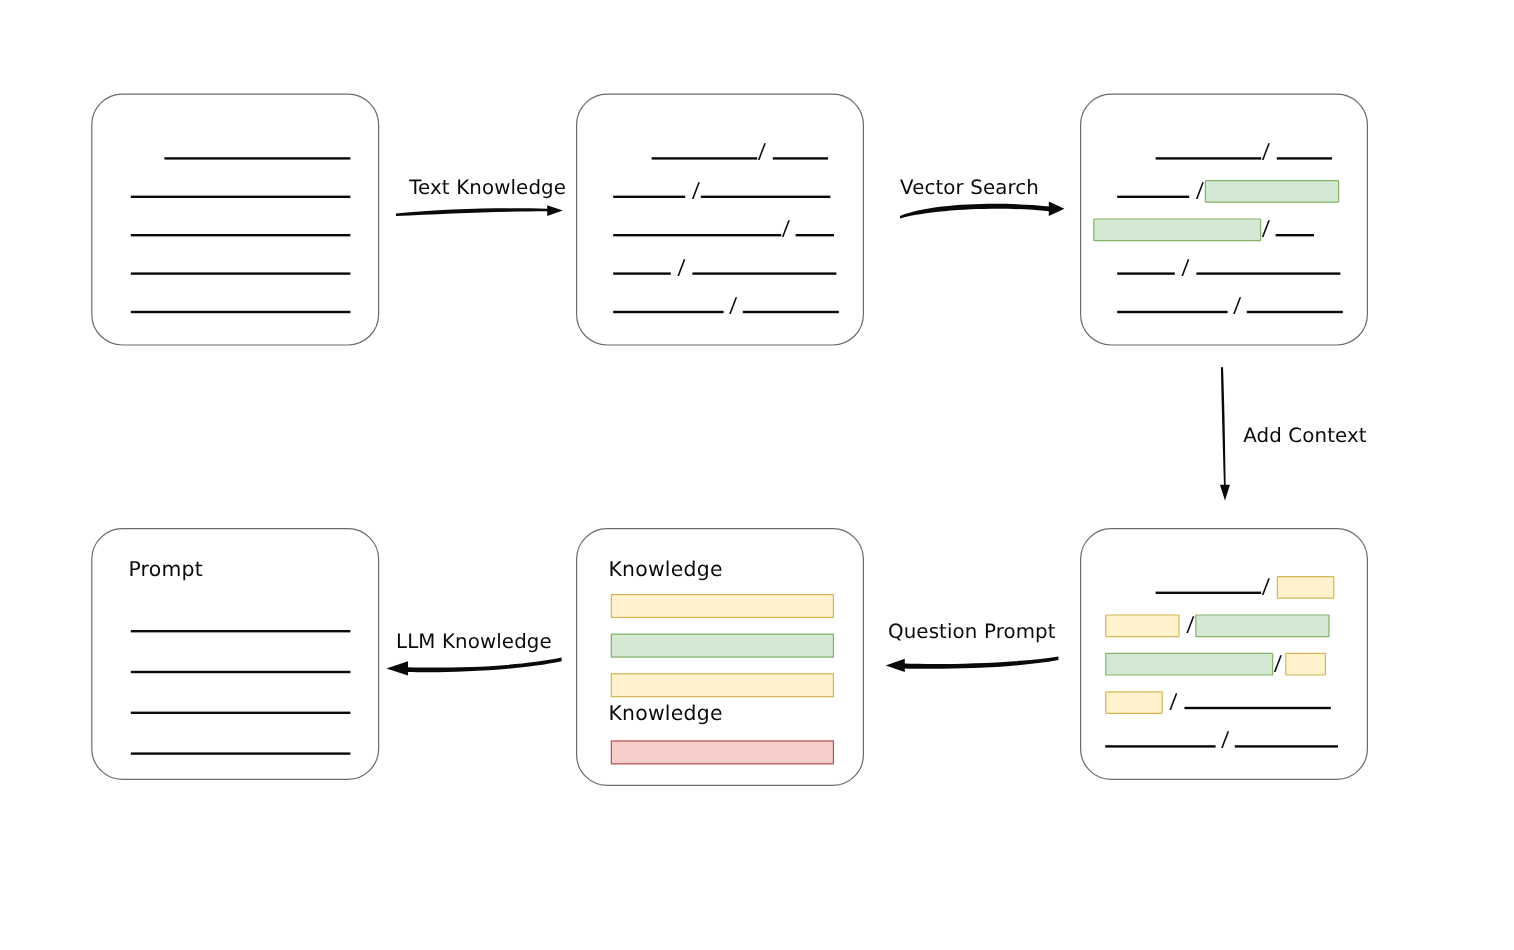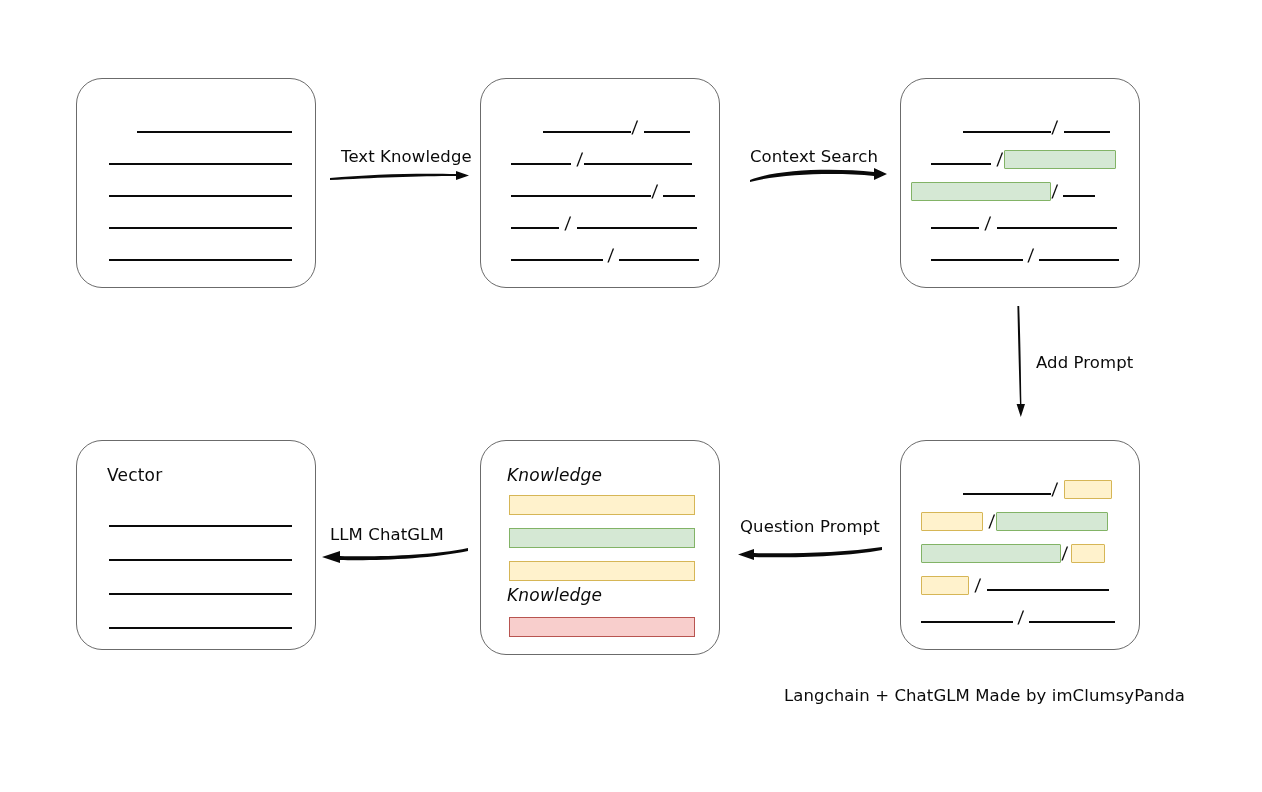--- a/index.html
+++ b/index.html
@@ -157,21 +157,21 @@
         <div class="row" style="left: 30px; top: 168px;">
           <span class="seg" style="width: 92px;"></span>
           <span class="gap" style="width: 4px;"></span>
           <span class="slash">/</span>
           <span class="gap" style="width: 4px;"></span>
           <span class="seg" style="width: 80px;"></span>
         </div>
       </div>
   </div>
 
-  <div class="arrow-label" style="left:750px;top:147px;">Context Search</div>
+  <div class="arrow-label" style="left:750px;top:147px;">Vector Search</div>
   <svg class="arrow" style="left:748px;top:166px;width:140px;height:20px;" viewBox="0 0 140 20">
     <path d="M2 14 C 30 3, 86 2, 126 6 L126 2 L139 8 L126 14 L126 10 C 88 6, 32 8, 2 16 Z"></path>
   </svg>
 
   <div class="card" style="left:900px;top:78px;width:240px;height:210px;">
     <div class="rows">
         <div class="row" style="left: 62px; top: 40px;">
           <span class="seg" style="width: 88px;"></span>
           <span class="slash">/</span>
           <span class="gap" style="width: 5px;"></span>
@@ -199,21 +199,21 @@
         <div class="row" style="left: 30px; top: 168px;">
           <span class="seg" style="width: 92px;"></span>
           <span class="gap" style="width: 4px;"></span>
           <span class="slash">/</span>
           <span class="gap" style="width: 4px;"></span>
           <span class="seg" style="width: 80px;"></span>
         </div>
       </div>
   </div>
 
-  <div class="arrow-label" style="left:1036px;top:353px;">Add Prompt</div>
+  <div class="arrow-label" style="left:1036px;top:353px;">Add Context</div>
   <svg class="arrow" style="left:1012px;top:306px;width:18px;height:112px;" viewBox="0 0 18 112">
     <path d="M7.2 0 C 8.6 38, 9.0 72, 9.4 98 L13 98 L8.8 111 L4.6 98 L8 98 C 7.2 72, 6.2 38, 5.4 0 Z"></path>
   </svg>
 
   <div class="card" style="left:900px;top:440px;width:240px;height:210px;">
     <div class="rows">
         <div class="row" style="left: 62px; top: 40px;">
           <span class="seg" style="width: 88px;"></span>
           <span class="slash">/</span>
           <span class="gap" style="width: 5px;"></span>
@@ -246,51 +246,50 @@
           <span class="seg" style="width: 86px;"></span>
         </div>
       </div>
   </div>
 
   <div class="arrow-label" style="left:740px;top:517px;">Question Prompt</div>
   <svg class="arrow" style="left:736px;top:546px;width:146px;height:18px;" viewBox="0 0 146 18">
     <path d="M146 4 C 108 11, 50 12, 18 11 L18 14 L2 8.5 L18 3 L18 7 C 50 8, 108 7, 146 1 Z"></path>
   </svg>
 
-  <div class="card" style="left:480px;top:440px;width:240px;height:215px;font-style:italic;">
+  <div class="card" style="left:480px;top:440px;width:240px;height:215px;">
 
     <div class="card-label" style="left:26px;top:24px;">Knowledge</div>
 
     <div class="bar yellow" style="left:28px;top:54px;width:186px;"></div>
     <div class="bar green" style="left:28px;top:87px;width:186px;"></div>
     <div class="bar yellow" style="left:28px;top:120px;width:186px;"></div>
 
     <div class="card-label" style="left:26px;top:144px;">Knowledge</div>
 
     <div class="bar red" style="left:28px;top:176px;width:186px;"></div>
   </div>
 
-  <div class="arrow-label" style="left:330px;top:525px;">LLM ChatGLM</div>
+  <div class="arrow-label" style="left:330px;top:525px;">LLM Knowledge</div>
   <svg class="arrow" style="left:320px;top:548px;width:148px;height:18px;" viewBox="0 0 148 18">
     <path d="M148 3 C 110 11, 52 13, 20 12 L20 15 L2 9 L20 3 L20 8 C 52 9, 110 8, 148 0 Z"></path>
   </svg>
 
   <div class="card" style="left:76px;top:440px;width:240px;height:210px;">
-    <div class="card-label" style="left:30px;top:24px;">Vector</div>
+    <div class="card-label" style="left:30px;top:24px;">Prompt</div>
     <div class="rows">
         <div class="row" style="left: 32px; top: 72px;">
           <span class="seg" style="width: 183px;"></span>
         </div>
         <div class="row" style="left: 32px; top: 106px;">
           <span class="seg" style="width: 183px;"></span>
         </div>
         <div class="row" style="left: 32px; top: 140px;">
           <span class="seg" style="width: 183px;"></span>
         </div>
         <div class="row" style="left: 32px; top: 174px;">
           <span class="seg" style="width: 183px;"></span>
         </div>
       </div>
   </div>
 
-  <div class="caption" style="left:784px;top:686px;">Langchain + ChatGLM Made by imClumsyPanda</div>
 
 </div>
 
 </body></html>

